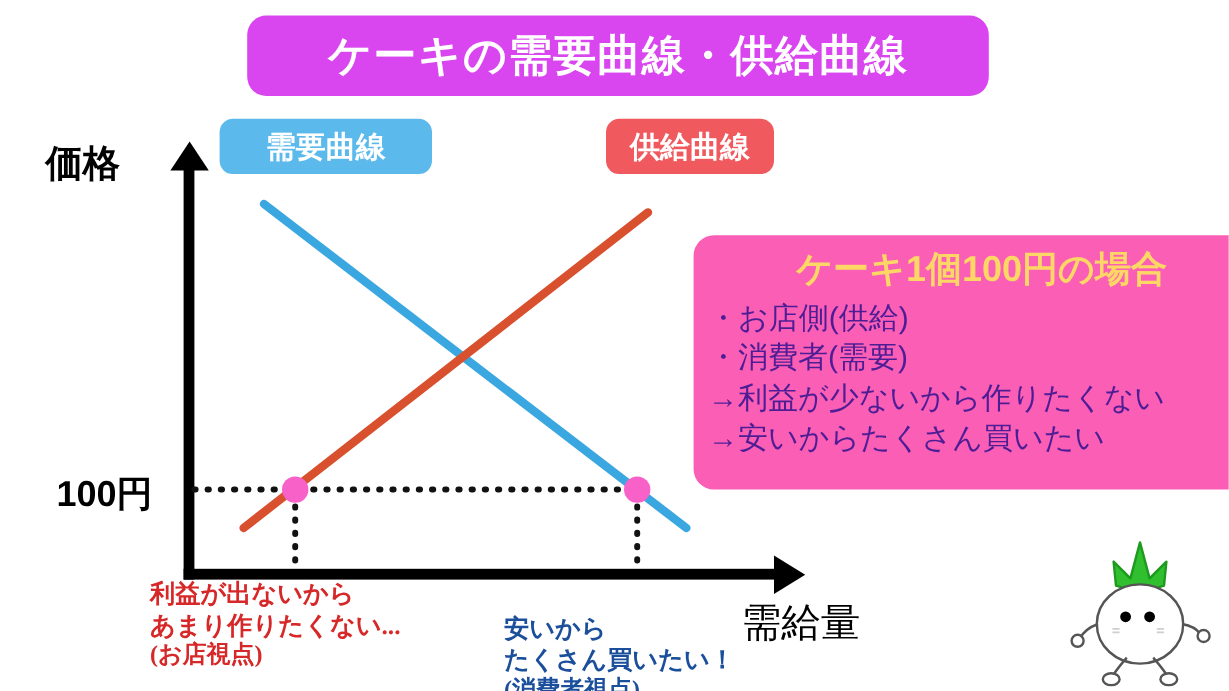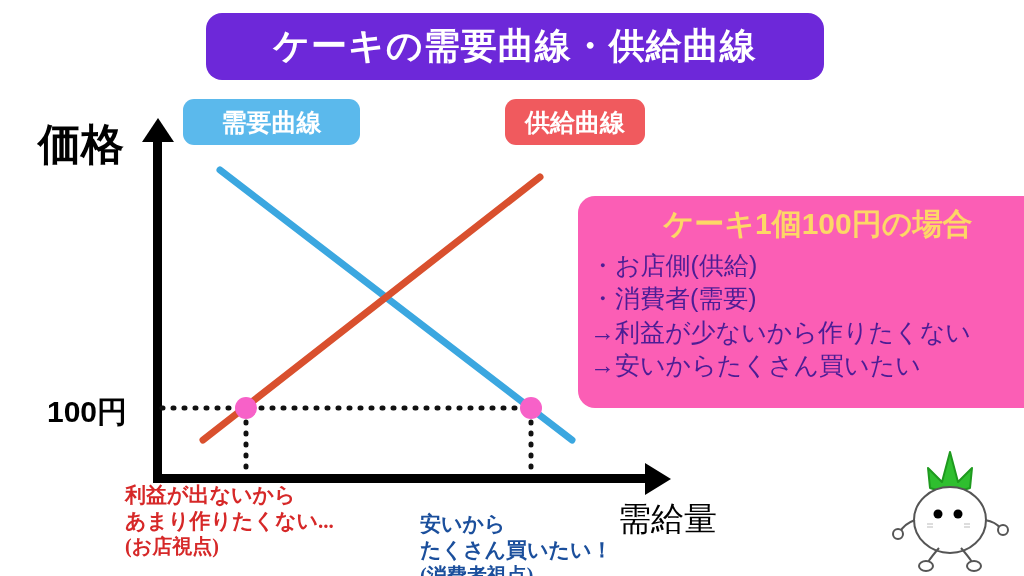--- a/index.html
+++ b/index.html
@@ -18,21 +18,21 @@
     overflow: hidden;
   }
 
   
   #title-banner {
     position: absolute;
     left: 206px;
     top: 13px;
     width: 618px;
     height: 67px;
-    background: #6d28d9;
+    background: #d946ef;
     border-radius: 16px;
     display: flex;
     align-items: center;
     justify-content: center;
   }
   #title-text {
     color: #ffffff;
     font-size: 36px;
     font-weight: bold;
     letter-spacing: 1px;
@@ -101,21 +101,21 @@
     width: 0;
     height: 0;
     border-top: 16px solid transparent;
     border-bottom: 16px solid transparent;
     border-left: 26px solid #000000;
   }
   #axis-y-label {
     position: absolute;
     left: 38px;
     top: 116px;
-    font-size: 43px;
+    font-size: 31px;
     font-weight: bold;
     color: #000000;
     white-space: nowrap;
   }
   #axis-x-label {
     position: absolute;
     left: 618px;
     top: 497px;
     font-size: 33px;
     font-weight: normal;

